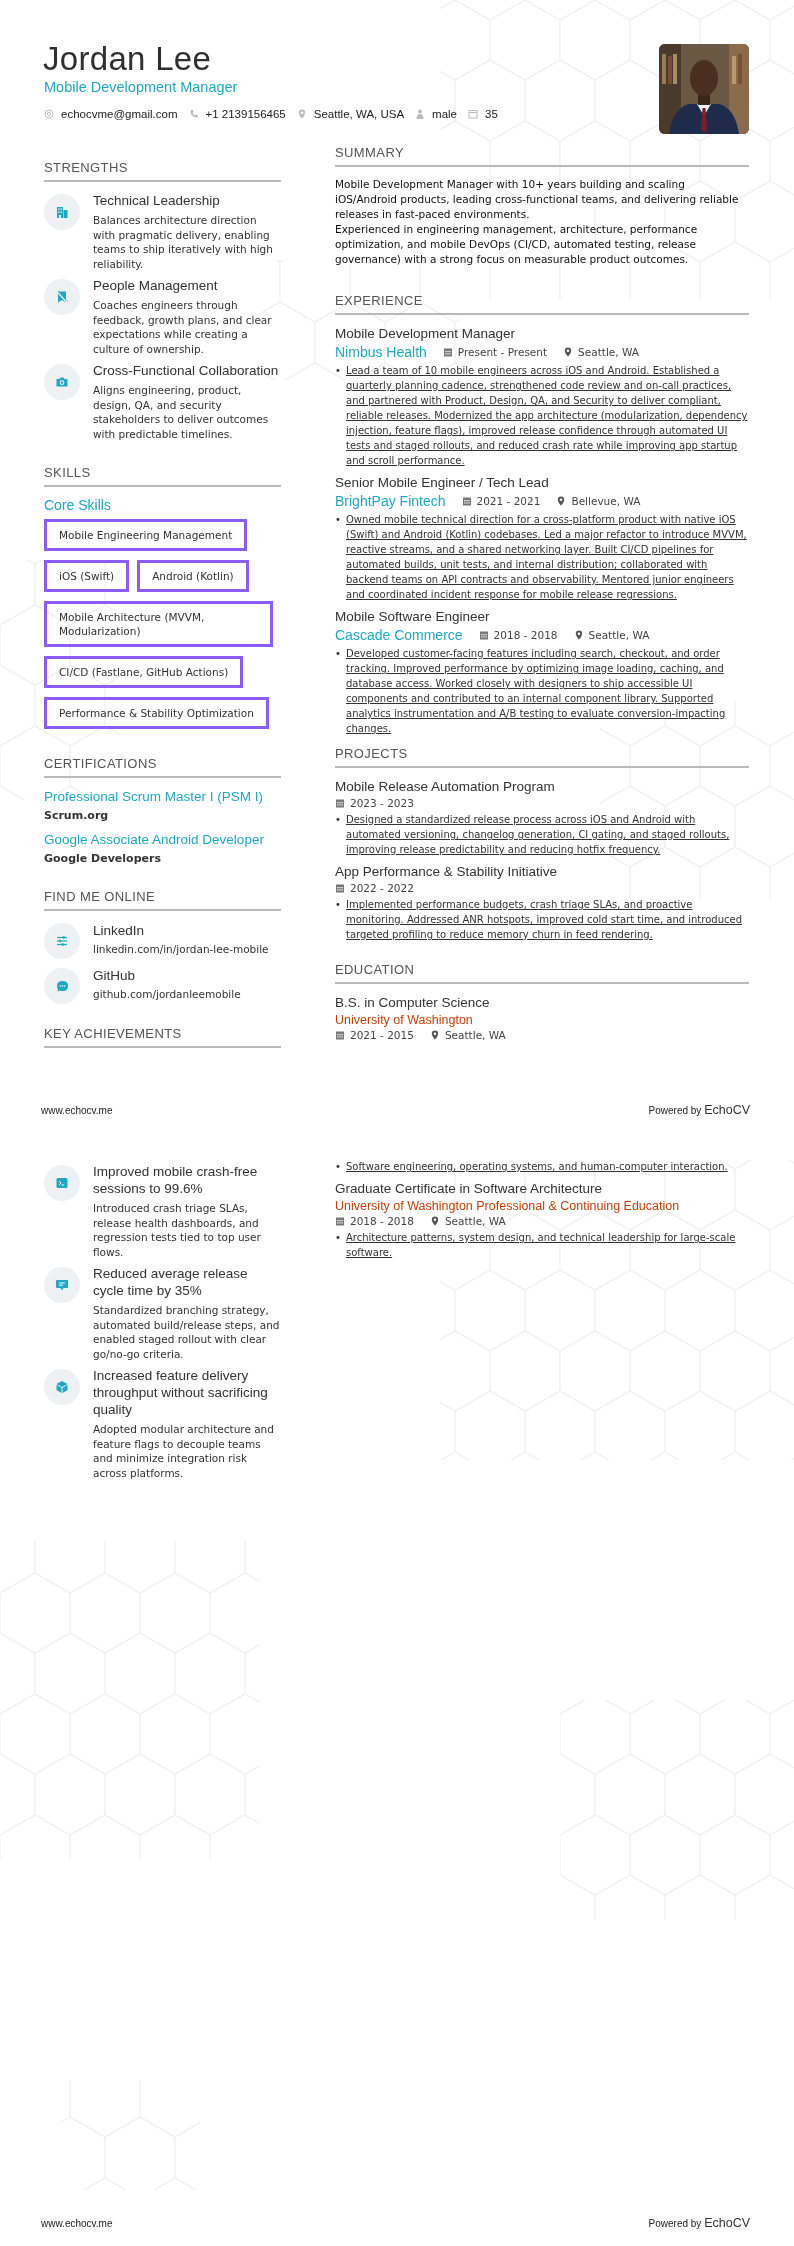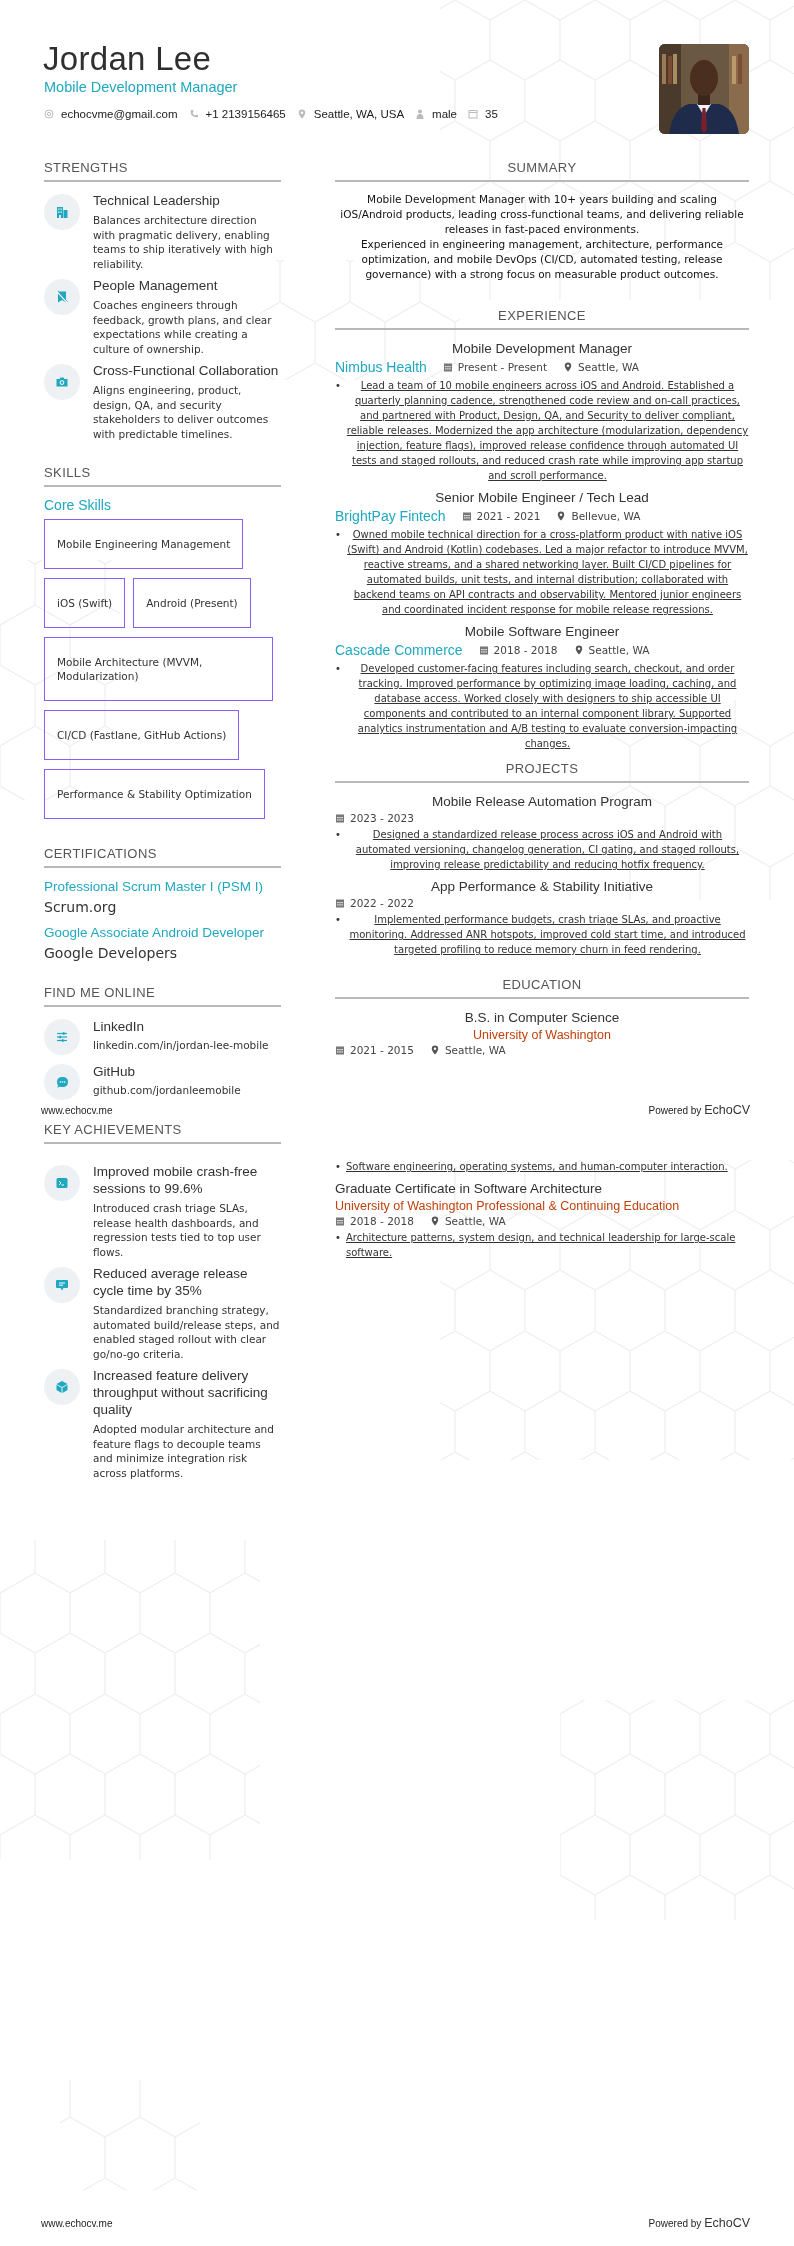--- a/index.html
+++ b/index.html
@@ -20,24 +20,24 @@
   .col-right { position: absolute; left: 335px; width: 414px; }
   .sec-title { font-family: "Liberation Sans", sans-serif; font-size: 13px; color: #555; letter-spacing: 0.4px; padding-bottom: 5px; border-bottom: 2px solid #b9b9b9; margin-bottom: 10px; }
 
   .strength { display: flex; margin-bottom: 6px; }
   .s-icon { width: 36px; height: 36px; border-radius: 50%; background: #eef1f3; flex: 0 0 36px; display: flex; align-items: center; justify-content: center; margin-right: 13px; margin-top: 2px; }
   .s-title { font-family: "Liberation Sans", sans-serif; font-size: 13.5px; color: #333; line-height: 17px; margin-bottom: 4px; }
   .s-desc { font-size: 10.5px; color: #333; line-height: 14.5px; }
 
   .core-skills { font-family: "Liberation Sans", sans-serif; font-size: 14px; color: #1fa8c0; margin: 4px 0 6px 0; }
   .tags { display: flex; flex-wrap: wrap; }
-  .tag { border: 1px solid #8b5cf6; font-size: 10.5px; padding: 17px 12px; margin: 0 8px 9px 0; color: #333; line-height: 14px; }
+  .tag { border: 3px solid #8b5cf6; font-size: 10.5px; padding: 6px 12px; margin: 0 8px 9px 0; color: #333; line-height: 14px; }
 
   .cert-name { font-family: "Liberation Sans", sans-serif; font-size: 13.5px; color: #1fa8c0; line-height: 17px; margin-bottom: 4px; }
-  .cert-org { font-size: 14px; color: #333; margin-bottom: 9px; }
+  .cert-org { font-size: 11px; color: #333; margin-bottom: 9px; font-weight: bold; }
 
   .online { display: flex; margin-bottom: 7px; }
   .o-title { font-family: "Liberation Sans", sans-serif; font-size: 13.5px; color: #333; margin-bottom: 5px; margin-top: 2px; }
   .o-url { font-size: 10.5px; color: #333; }
 
   .summary p { font-size: 10.5px; color: #111; line-height: 15px; }
   .job-title { font-family: "Liberation Sans", sans-serif; font-size: 13.5px; color: #333; line-height: 18px; }
   .job-line { display: flex; align-items: center; margin: 1px 0 3px 0; }
   .job-company { font-family: "Liberation Sans", sans-serif; font-size: 14px; color: #1fa8c0; margin-right: 16px; }
   .meta { display: inline-flex; align-items: center; font-size: 10.5px; color: #444; margin-right: 16px; }
@@ -192,21 +192,21 @@
         </div>
       </div>
     </section>
 
     <section style="margin-top:24px;">
       <div class="sec-title">SKILLS</div>
       <div class="core-skills">Core Skills</div>
       <div class="tags">
         <span class="tag">Mobile Engineering Management</span>
         <span class="tag">iOS (Swift)</span>
-        <span class="tag">Android (Present)</span>
+        <span class="tag">Android (Kotlin)</span>
         <span class="tag" style="width:236px;">Mobile Architecture (MVVM, Modularization)</span>
         <span class="tag">CI/CD (Fastlane, GitHub Actions)</span>
         <span class="tag">Performance &amp; Stability Optimization</span>
       </div>
     </section>
 
     <section style="margin-top:18px;">
       <div class="sec-title">CERTIFICATIONS</div>
       <div class="cert-name">Professional Scrum Master I (PSM I)</div>
       <div class="cert-org">Scrum.org</div>
@@ -248,21 +248,21 @@
           <div class="o-url">github.com/jordanleemobile</div>
         </div>
       </div>
     </section>
 
     <section style="margin-top:22px;">
       <div class="sec-title">KEY ACHIEVEMENTS</div>
     </section>
   </div>
 
-  <div class="col-right" style="top:160px;text-align:center;">
+  <div class="col-right" style="top:145px;">
 
     <section class="summary">
       <div class="sec-title">SUMMARY</div>
       <p>Mobile Development Manager with 10+ years building and scaling iOS/Android products, leading cross-functional teams, and delivering reliable releases in fast-paced environments.</p>
       <p>Experienced in engineering management, architecture, performance optimization, and mobile DevOps (CI/CD, automated testing, release governance) with a strong focus on measurable product outcomes.</p>
     </section>
 
     <section style="margin-top:26px;">
       <div class="sec-title">EXPERIENCE</div>
 

